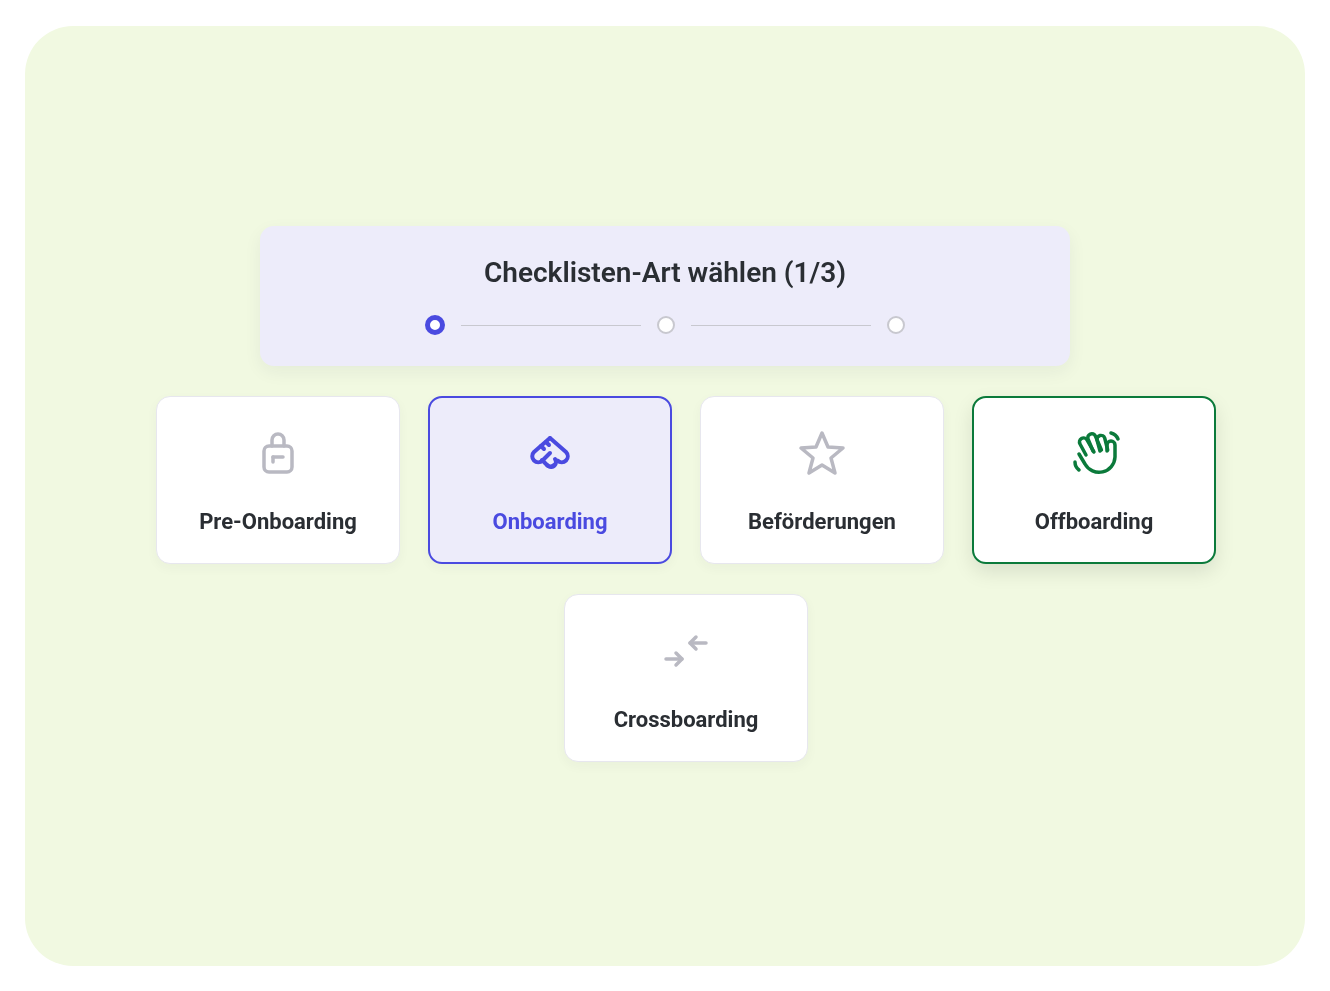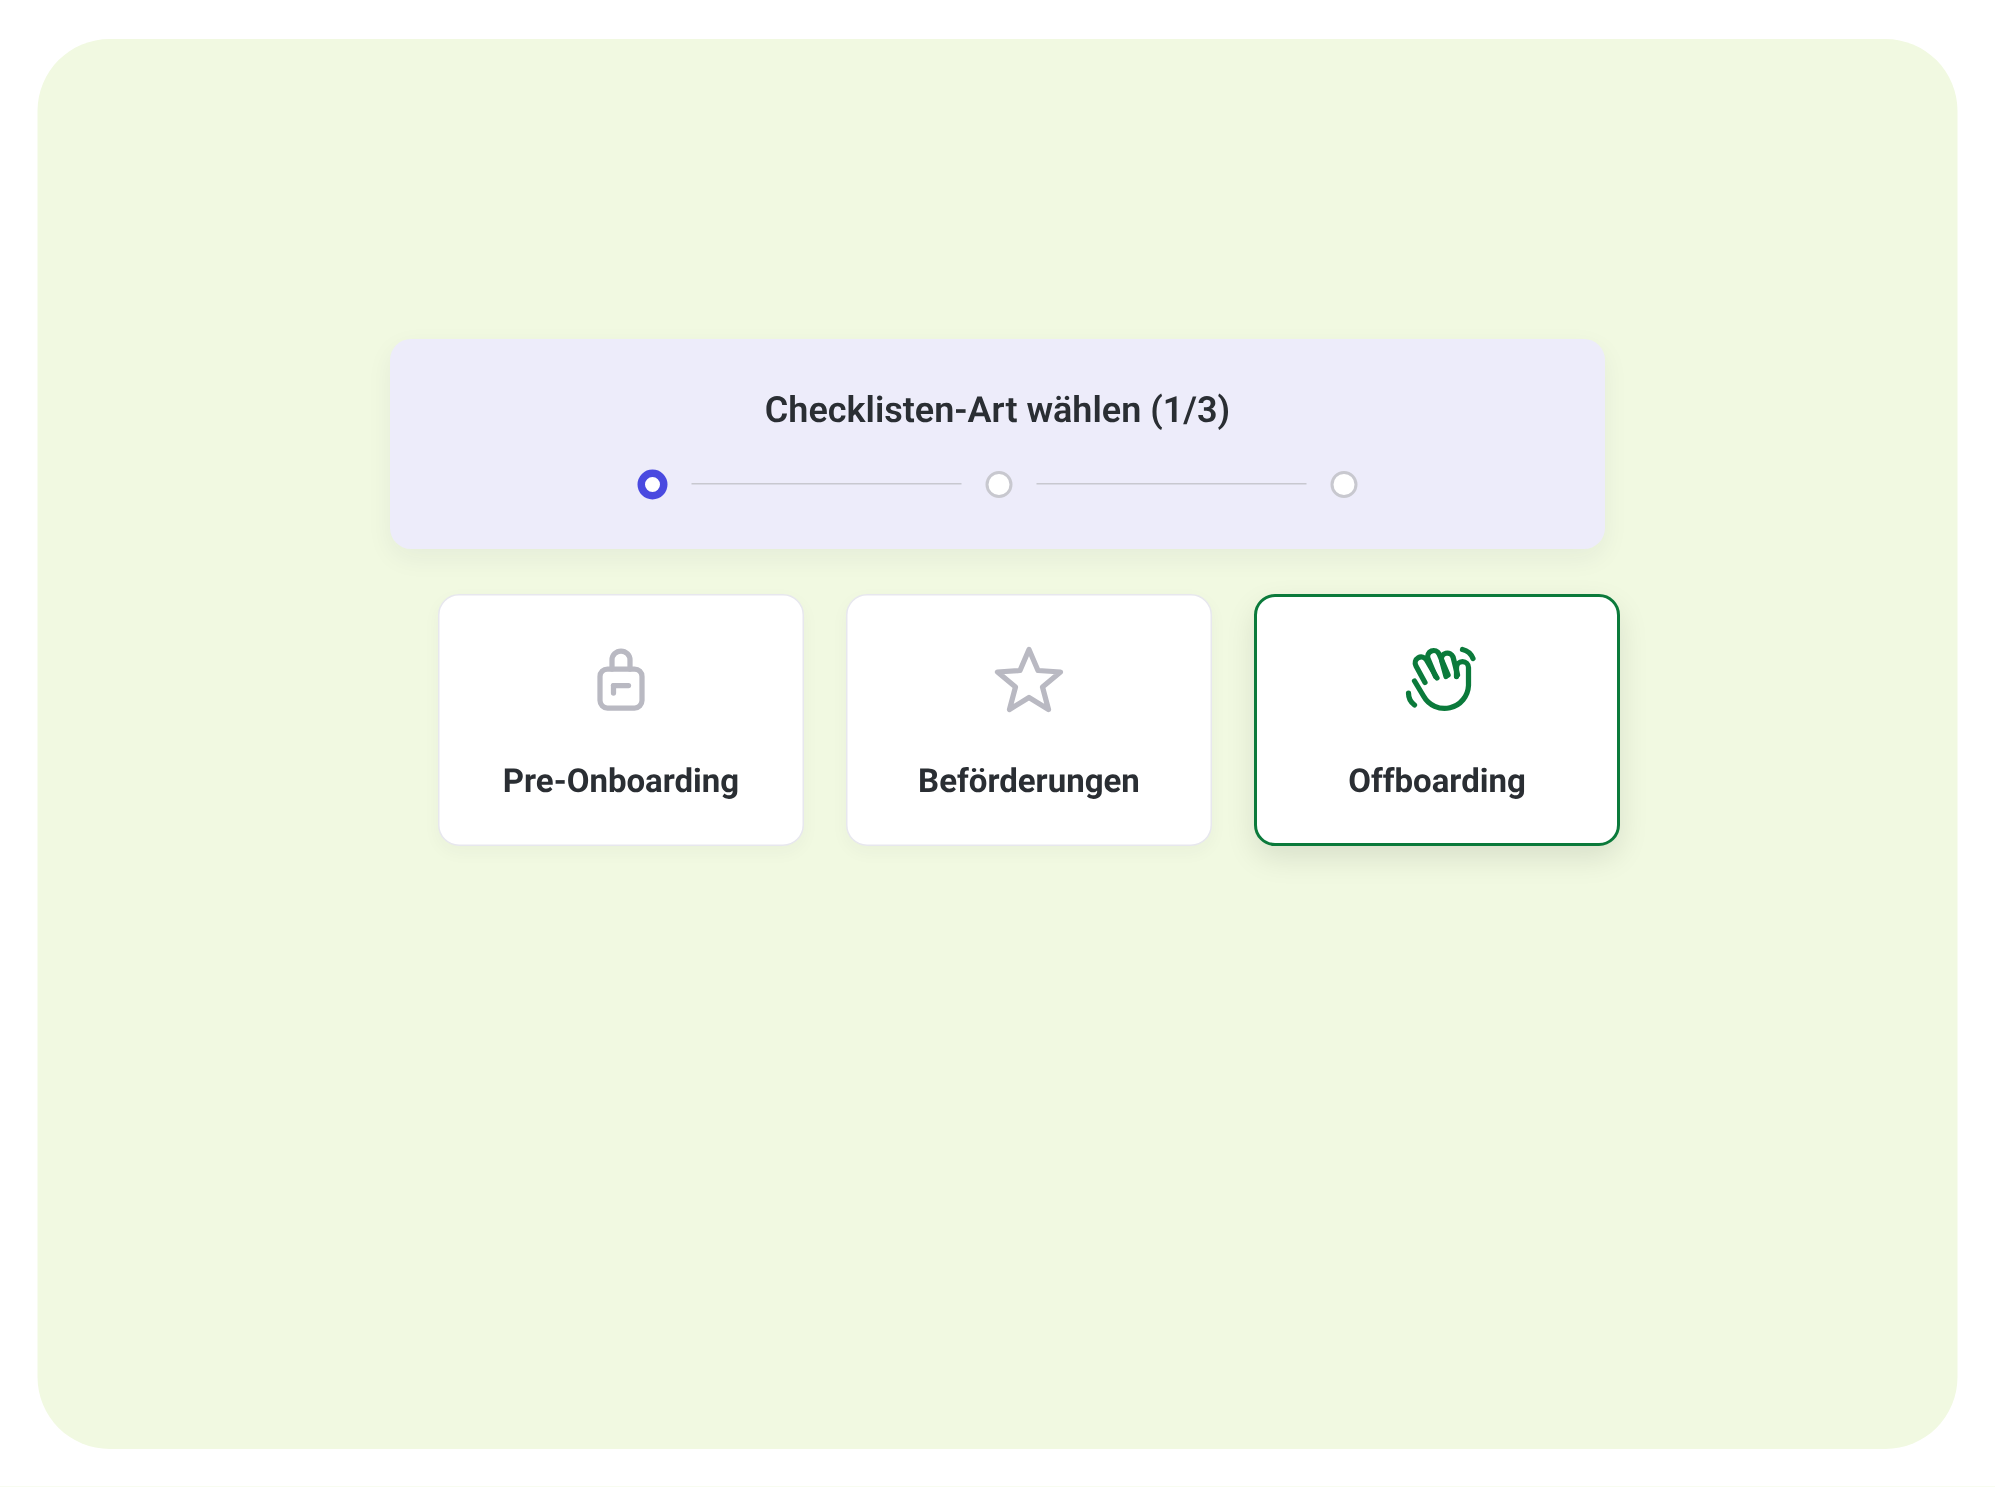--- a/index.html
+++ b/index.html
@@ -28,21 +28,21 @@
       background: #edecfa;
       border-radius: 14px;
       box-shadow: 0 6px 18px rgba(40,40,80,0.06);
       display: flex;
       flex-direction: column;
       align-items: center;
       justify-content: center;
       gap: 26px;
     }
     .header-title {
-      font-size: 24px;
+      font-size: 28px;
       font-weight: 600;
       color: #2a2e33;
     }
     .stepper {
       display: flex;
       align-items: center;
     }
     .step-dot {
       width: 18px;
       height: 18px;
@@ -127,20 +127,33 @@
         <svg width="44" height="48" viewBox="0 0 44 48" fill="none">
           <path d="M16 17 V11 a6 6 0 0 1 12 0 V17" stroke="#b9b9c2" stroke-width="3.5" stroke-linecap="round" fill="none"></path>
           <rect x="8" y="17" width="28" height="26" rx="5" stroke="#b9b9c2" stroke-width="3.5" fill="none"></rect>
           <path d="M17 28 h10" stroke="#b9b9c2" stroke-width="3.5" stroke-linecap="round"></path>
           <path d="M17 28 v5" stroke="#b9b9c2" stroke-width="3.5" stroke-linecap="round"></path>
         </svg>
       </div>
       <div class="card-label">Pre-Onboarding</div>
     </div>
 
+    <div class="card selected">
+      <div class="icon-wrap">
+        <svg width="56" height="50" viewBox="0 0 56 50" fill="none">
+          <path d="M28 10 L12 24 a6 6 0 0 0 8.5 8.5 L28 25" stroke="#4a4ae0" stroke-width="4" stroke-linecap="round" stroke-linejoin="round" fill="none"></path>
+          <path d="M28 10 L44 24 a6 6 0 0 1 -8.5 8.5 " stroke="#4a4ae0" stroke-width="4" stroke-linecap="round" stroke-linejoin="round" fill="none"></path>
+          <path d="M20 32 l6 6 a5 5 0 0 0 7 -7" stroke="#4a4ae0" stroke-width="4" stroke-linecap="round" stroke-linejoin="round" fill="none"></path>
+          <path d="M25 37 a5 5 0 0 0 7 0" stroke="#4a4ae0" stroke-width="4" stroke-linecap="round" fill="none"></path>
+          <path d="M19 18 l3 3" stroke="#4a4ae0" stroke-width="4" stroke-linecap="round"></path>
+          <path d="M24 14 l3 3" stroke="#4a4ae0" stroke-width="4" stroke-linecap="round"></path>
+        </svg>
+      </div>
+      <div class="card-label">Onboarding</div>
+    </div>
 
     <div class="card">
       <div class="icon-wrap">
         <svg width="50" height="48" viewBox="0 0 50 48" fill="none">
           <path d="M25 4 L31 18 L46 19 L34 29 L38 44 L25 36 L12 44 L16 29 L4 19 L19 18 Z" stroke="#b9b9c2" stroke-width="3.5" stroke-linejoin="round" fill="none"></path>
         </svg>
       </div>
       <div class="card-label">Beförderungen</div>
     </div>
 
@@ -156,17 +169,28 @@
         </svg>
       </div>
       <div class="card-label">Offboarding</div>
     </div>
 
   </div>
 
   <div class="cards-row">
 
 
+    <div class="card">
+      <div class="icon-wrap">
+        <svg width="52" height="40" viewBox="0 0 52 40" fill="none">
+          <path d="M6 28 H22" stroke="#b9b9c2" stroke-width="3.5" stroke-linecap="round"></path>
+          <path d="M16 22 L22 28 L16 34" stroke="#b9b9c2" stroke-width="3.5" stroke-linecap="round" stroke-linejoin="round" fill="none"></path>
+          <path d="M46 12 H30" stroke="#b9b9c2" stroke-width="3.5" stroke-linecap="round"></path>
+          <path d="M36 6 L30 12 L36 18" stroke="#b9b9c2" stroke-width="3.5" stroke-linecap="round" stroke-linejoin="round" fill="none"></path>
+        </svg>
+      </div>
+      <div class="card-label">Crossboarding</div>
+    </div>
 
 
   </div>
 
 </div>
 
 </body></html>

